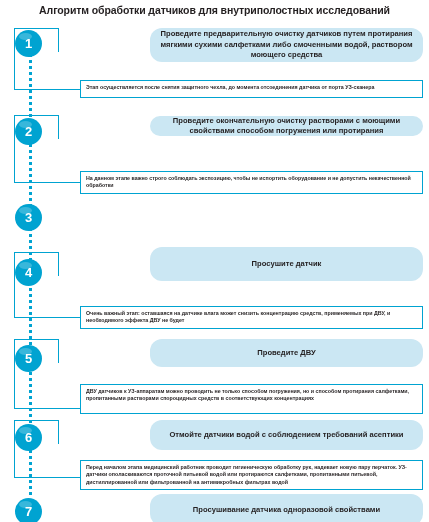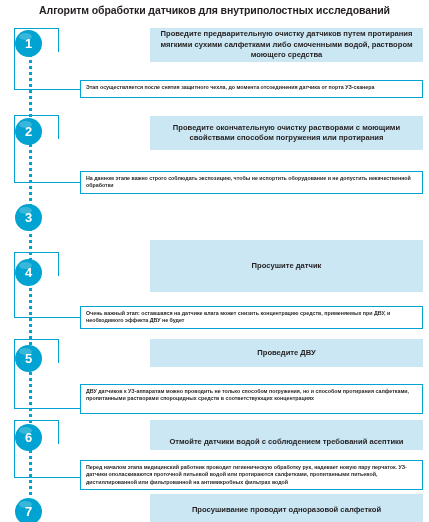--- a/index.html
+++ b/index.html
@@ -39,21 +39,21 @@
     background:#00a3d1;color:#ffffff;z-index:5;
     font-size:13px;font-weight:bold;line-height:27px;text-align:center;
   }
   .badge::after{
     content:"";position:absolute;left:4px;top:3px;width:13px;height:7px;
     border-radius:50%;background:rgba(255,255,255,0.22);
   }
 
   .bar{
     position:absolute;left:150px;width:273px;
-    background:#cbe7f3;border-radius:0;z-index:3;
+    background:#cbe7f3;border-radius:12px;z-index:3;
     display:flex;align-items:center;justify-content:center;
     box-sizing:border-box;padding:3px 10px;
   }
   .bar span{
     display:block;text-align:center;color:#231f20;
     font-size:7.6px;font-weight:bold;line-height:10.5px;
   }
 
   .note{
     position:absolute;left:80px;width:343px;
@@ -82,34 +82,34 @@
     <span>Проведите предварительную очистку датчиков путем протирания мягкими сухими салфетками либо смоченными водой, раствором моющего средства</span>
   </div>
   <div class="note" style="top:60px;height:18px;">
     <span>Этап осуществляется после снятия защитного чехла, до момента отсоединения датчика от порта УЗ-сканера</span>
   </div>
 
   <div class="bracket" style="left:14px;top:95px;width:45px;height:68px;"></div>
   <div class="bracket-right" style="left:14px;top:95px;width:45px;height:24px;"></div>
   <div class="bracket-stem" style="left:58px;top:162px;width:23px;"></div>
   <div class="badge" style="left:15px;top:98px;">2</div>
-  <div class="bar" style="top:96px;height:34px;">
+  <div class="bar" style="top:96px;height:20px;">
     <span>Проведите окончательную очистку растворами с моющими свойствами способом погружения или протирания</span>
   </div>
   <div class="note" style="top:151px;height:23px;">
     <span>На данном этапе важно строго соблюдать экспозицию, чтобы не испортить оборудование и не допустить некачественной обработки</span>
   </div>
 
   <div class="badge" style="left:15px;top:184px;">3</div>
 
   <div class="bracket" style="left:14px;top:232px;width:45px;height:66px;"></div>
   <div class="bracket-right" style="left:14px;top:232px;width:45px;height:24px;"></div>
   <div class="bracket-stem" style="left:58px;top:297px;width:23px;"></div>
   <div class="badge" style="left:15px;top:239px;">4</div>
-  <div class="bar" style="top:220px;height:52px;">
+  <div class="bar" style="top:227px;height:34px;">
     <span>Просушите датчик</span>
   </div>
   <div class="note" style="top:286px;height:23px;">
     <span>Очень важный этап: оставшаяся на датчике влага может снизить концентрацию средств, применяемых при ДВУ, и необходимого эффекта ДВУ не будет</span>
   </div>
 
   <div class="bracket" style="left:14px;top:319px;width:45px;height:70px;"></div>
   <div class="bracket-right" style="left:14px;top:319px;width:45px;height:24px;"></div>
   <div class="bracket-stem" style="left:58px;top:388px;width:23px;"></div>
   <div class="badge" style="left:15px;top:325px;">5</div>
@@ -117,25 +117,25 @@
     <span>Проведите ДВУ</span>
   </div>
   <div class="note" style="top:364px;height:30px;">
     <span>ДВУ датчиков к УЗ-аппаратам можно проводить не только способом погружения, но и способом протирания салфетками, пропитанными растворами спороцидных средств в соответствующих концентрациях</span>
   </div>
 
   <div class="bracket" style="left:14px;top:400px;width:45px;height:58px;"></div>
   <div class="bracket-right" style="left:14px;top:400px;width:45px;height:24px;"></div>
   <div class="bracket-stem" style="left:58px;top:457px;width:23px;"></div>
   <div class="badge" style="left:15px;top:404px;">6</div>
-  <div class="bar" style="top:400px;height:30px;align-items:flex-end;">
+  <div class="bar" style="top:400px;height:30px;">
     <span>Отмойте датчики водой с соблюдением требований асептики</span>
   </div>
   <div class="note" style="top:440px;height:30px;">
     <span>Перед началом этапа медицинский работник проводит гигиеническую обработку рук, надевает новую пару перчаток. УЗ-датчики ополаскиваются проточной питьевой водой или протираются салфетками, пропитанными питьевой, дистиллированной или фильтрованной на антимикробных фильтрах водой</span>
   </div>
 
   <div class="badge" style="left:15px;top:478px;">7</div>
   <div class="bar" style="top:474px;height:32px;">
-    <span>Просушивание проводит одноразовой салфеткой</span>
+    <span>Просушивание датчика одноразовой свойствами</span>
   </div>
 
 </div>
 
 </body></html>

